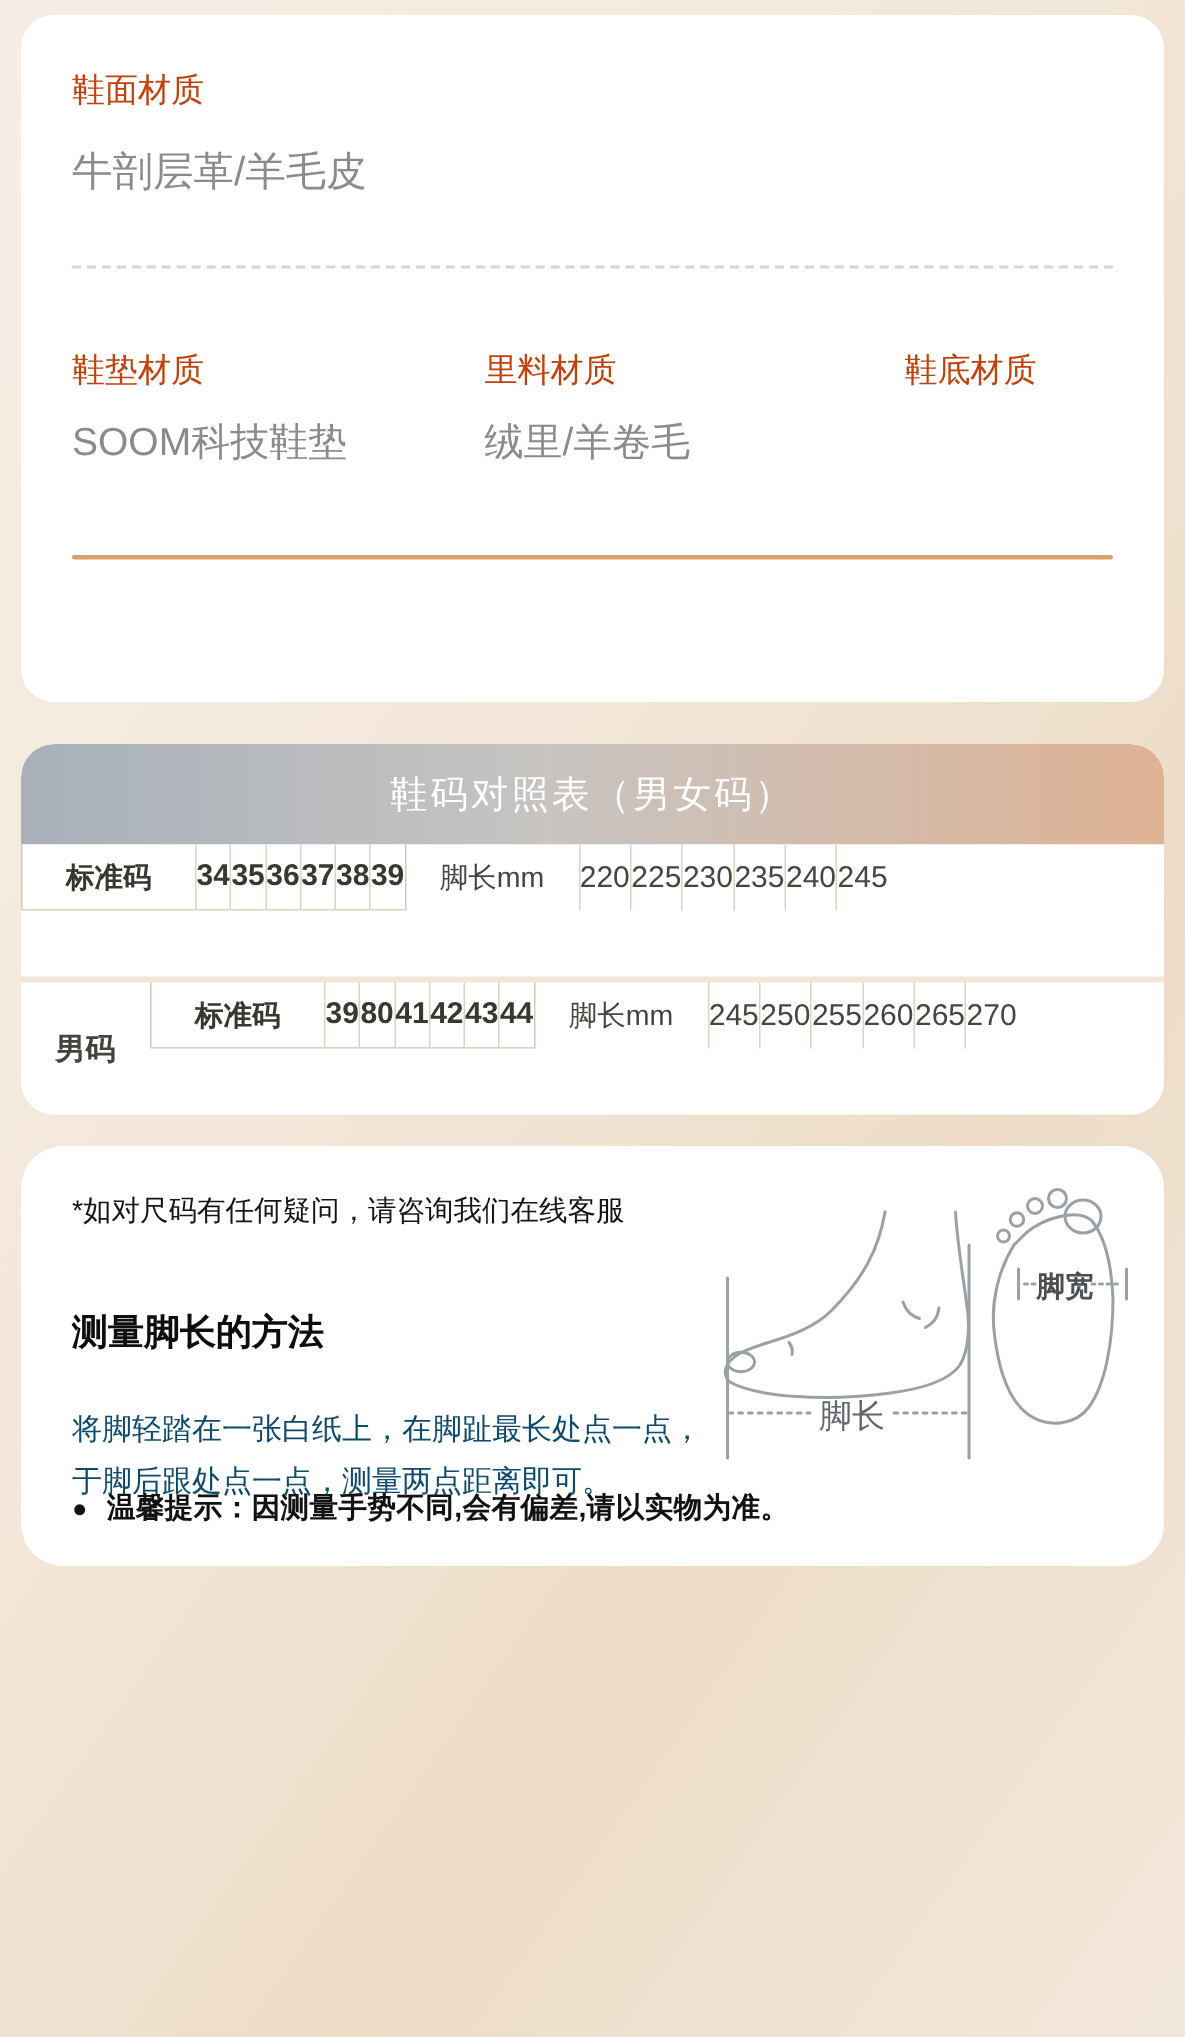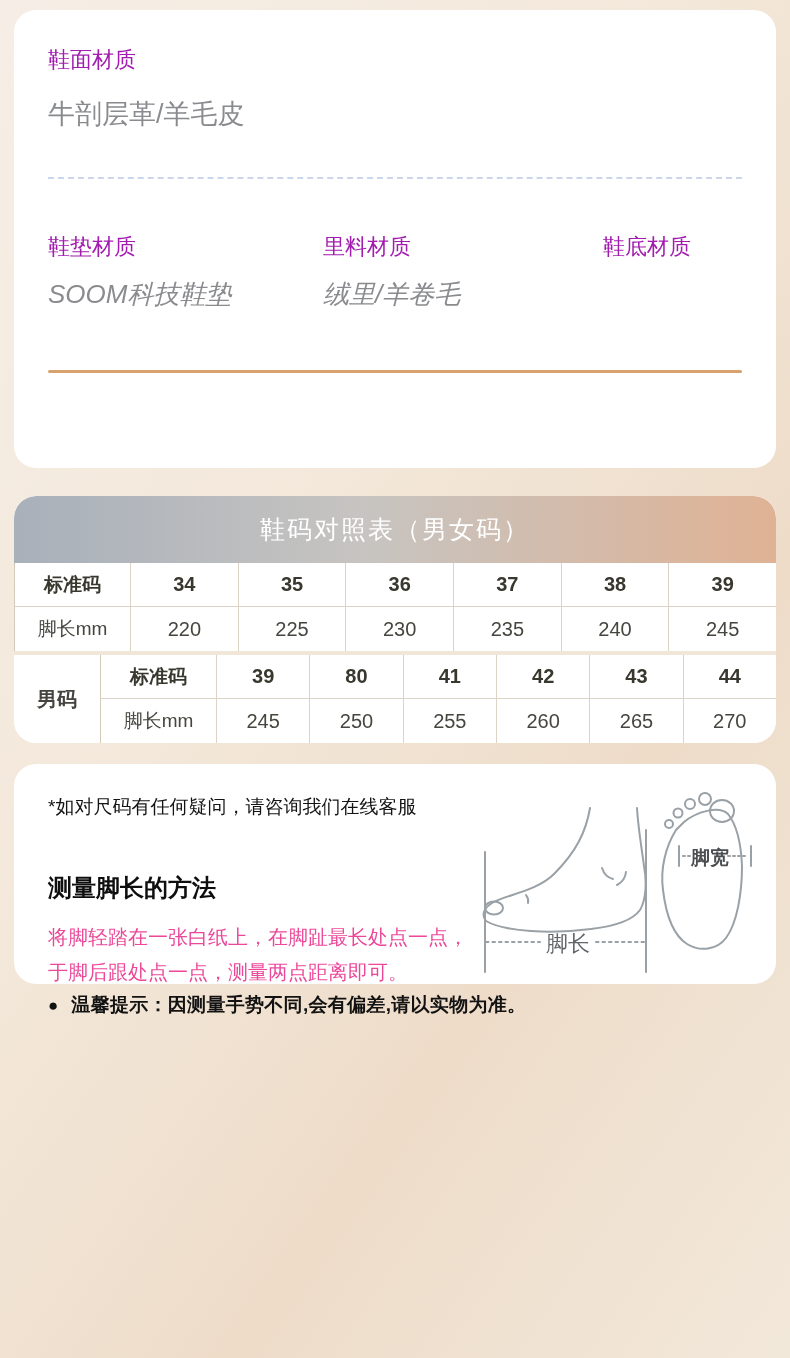--- a/index.html
+++ b/index.html
@@ -13,64 +13,64 @@
   .page { position:relative; width:790px; height:1358px; padding:10px 14px 0; }
   .card {
     background:#ffffff;
     border-radius:22px;
     width:762px;
     position:relative;
   }
 
   
   .card-materials { height:458px; padding:38px 34px 0 34px; }
-  .mat-label { font-size:22px; color:#a21caf; line-height:1.1; }
+  .mat-label { font-size:22px; color:#c2410c; line-height:1.1; }
   .mat-value { font-size:26px; color:#8a8b8e; line-height:1.2; margin-top:24px; }
   .mat-value-big { font-size:27px; color:#8a8b8e; line-height:1.2; margin-top:26px; }
   .dashed-divider { margin-top:46px; border-top:2px dashed #ccd6ea; height:0; }
   .mat-columns { display:flex; margin-top:56px; }
   .mat-col-1 { width:275px; }
   .mat-col-2 { width:280px; }
   .mat-col-3 { flex:1; }
-  .mat-col .mat-value { margin-top:20px;font-style:italic; }
+  .mat-col .mat-value { margin-top:20px; }
   .accent-divider { margin-top:60px; height:3px; background:#d7a26d; border-radius:2px; }
   .disclaimer { margin-top:27px; font-size:19px; color:#85878a; letter-spacing:0.5px; }
 
   
   .card-sizechart { margin-top:28px; height:247px; overflow:hidden; }
   .chart-header {
     height:67px;
     background:linear-gradient(90deg,#a8b0ba 0%,#c7c4c1 46%,#dfb294 100%);
     border-radius:22px 22px 0 0;
     display:flex; align-items:center; justify-content:center;
     color:#ffffff; font-size:25px; letter-spacing:2px; font-weight:500;
   }
   .chart-body { background:#fff; }
   .size-section { display:flex; height:88px; }
   .gender-cell {
     width:86px; display:flex; align-items:center; justify-content:center;
     font-size:20px; font-weight:bold; color:#44433d;
   }
-  .size-rows { flex:1; display:flex; flex-direction:column; }
+  .size-rows { flex:1; display:flex; flex-direction:row; }
   .srow { display:flex; height:44px; border-left:1px solid #d3c9b9; }
   .srow-top { border-bottom:1px solid #dcd3c6; }
   .hcell, .dcell {
     display:flex; align-items:center; justify-content:center;
     font-size:19px; color:#46453f;
   }
   .hcell { width:115px; }
   .dcell { flex:1; border-left:1px solid #dcd3c6; font-size:20px; }
   .bold-row .hcell, .bold-row .dcell { font-weight:bold; color:#39382f; }
   .section-divider { height:4px; background:#f1e7d9; }
 
   
-  .card-measure { margin-top:21px; height:220px; padding:30px 34px 0 34px; }
+  .card-measure { margin-top:21px; height:280px; padding:30px 34px 0 34px;border-radius:28px; }
   .service-note { font-size:19px; color:#141414; }
   .measure-heading { margin-top:52px; font-size:24px; font-weight:bold; color:#0e0e0e; }
-  .measure-body { margin-top:16px; font-size:20px; color:#ec4899; line-height:35px; width:430px; }
+  .measure-body { margin-top:32px; font-size:20px; color:#0c4a6e; line-height:35px; width:430px; }
   .tip-row { position:absolute; left:34px; top:228px; display:flex; align-items:center; }
   .tip-bullet { font-size:17px; color:#111; margin-right:13px; line-height:1; }
   .tip-text { font-size:19px; font-weight:600; color:#121212; letter-spacing:0.3px; }
   .foot-diagram { position:absolute; left:446px; top:18px; }
 </style>
 </head>
 <body>
 
 <div class="page">
 

